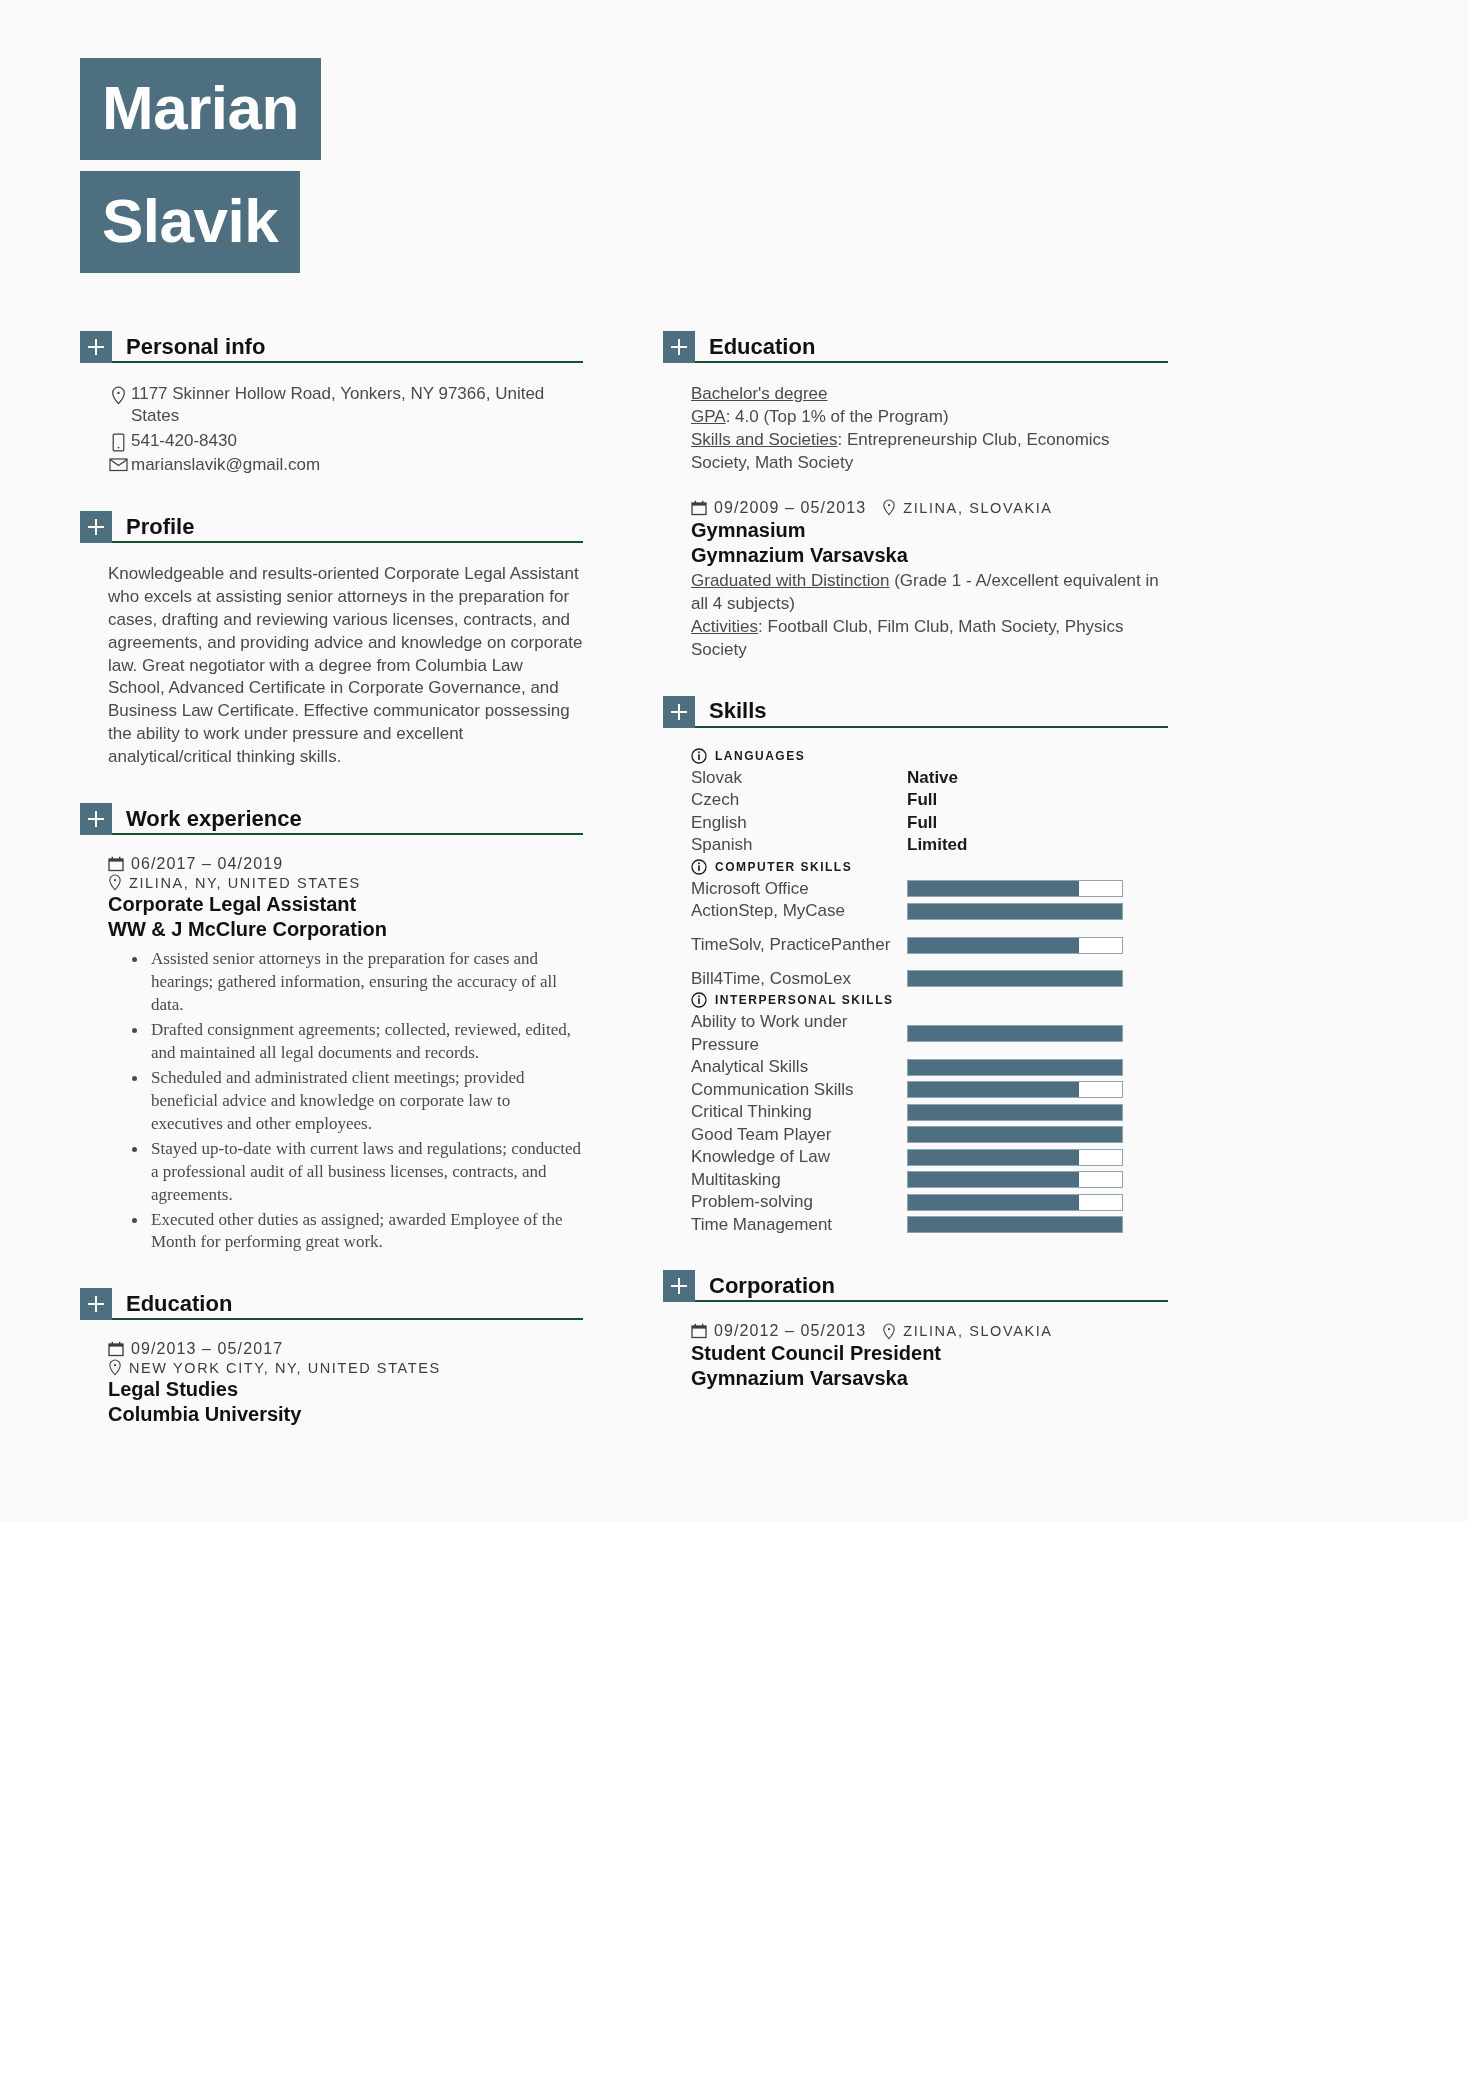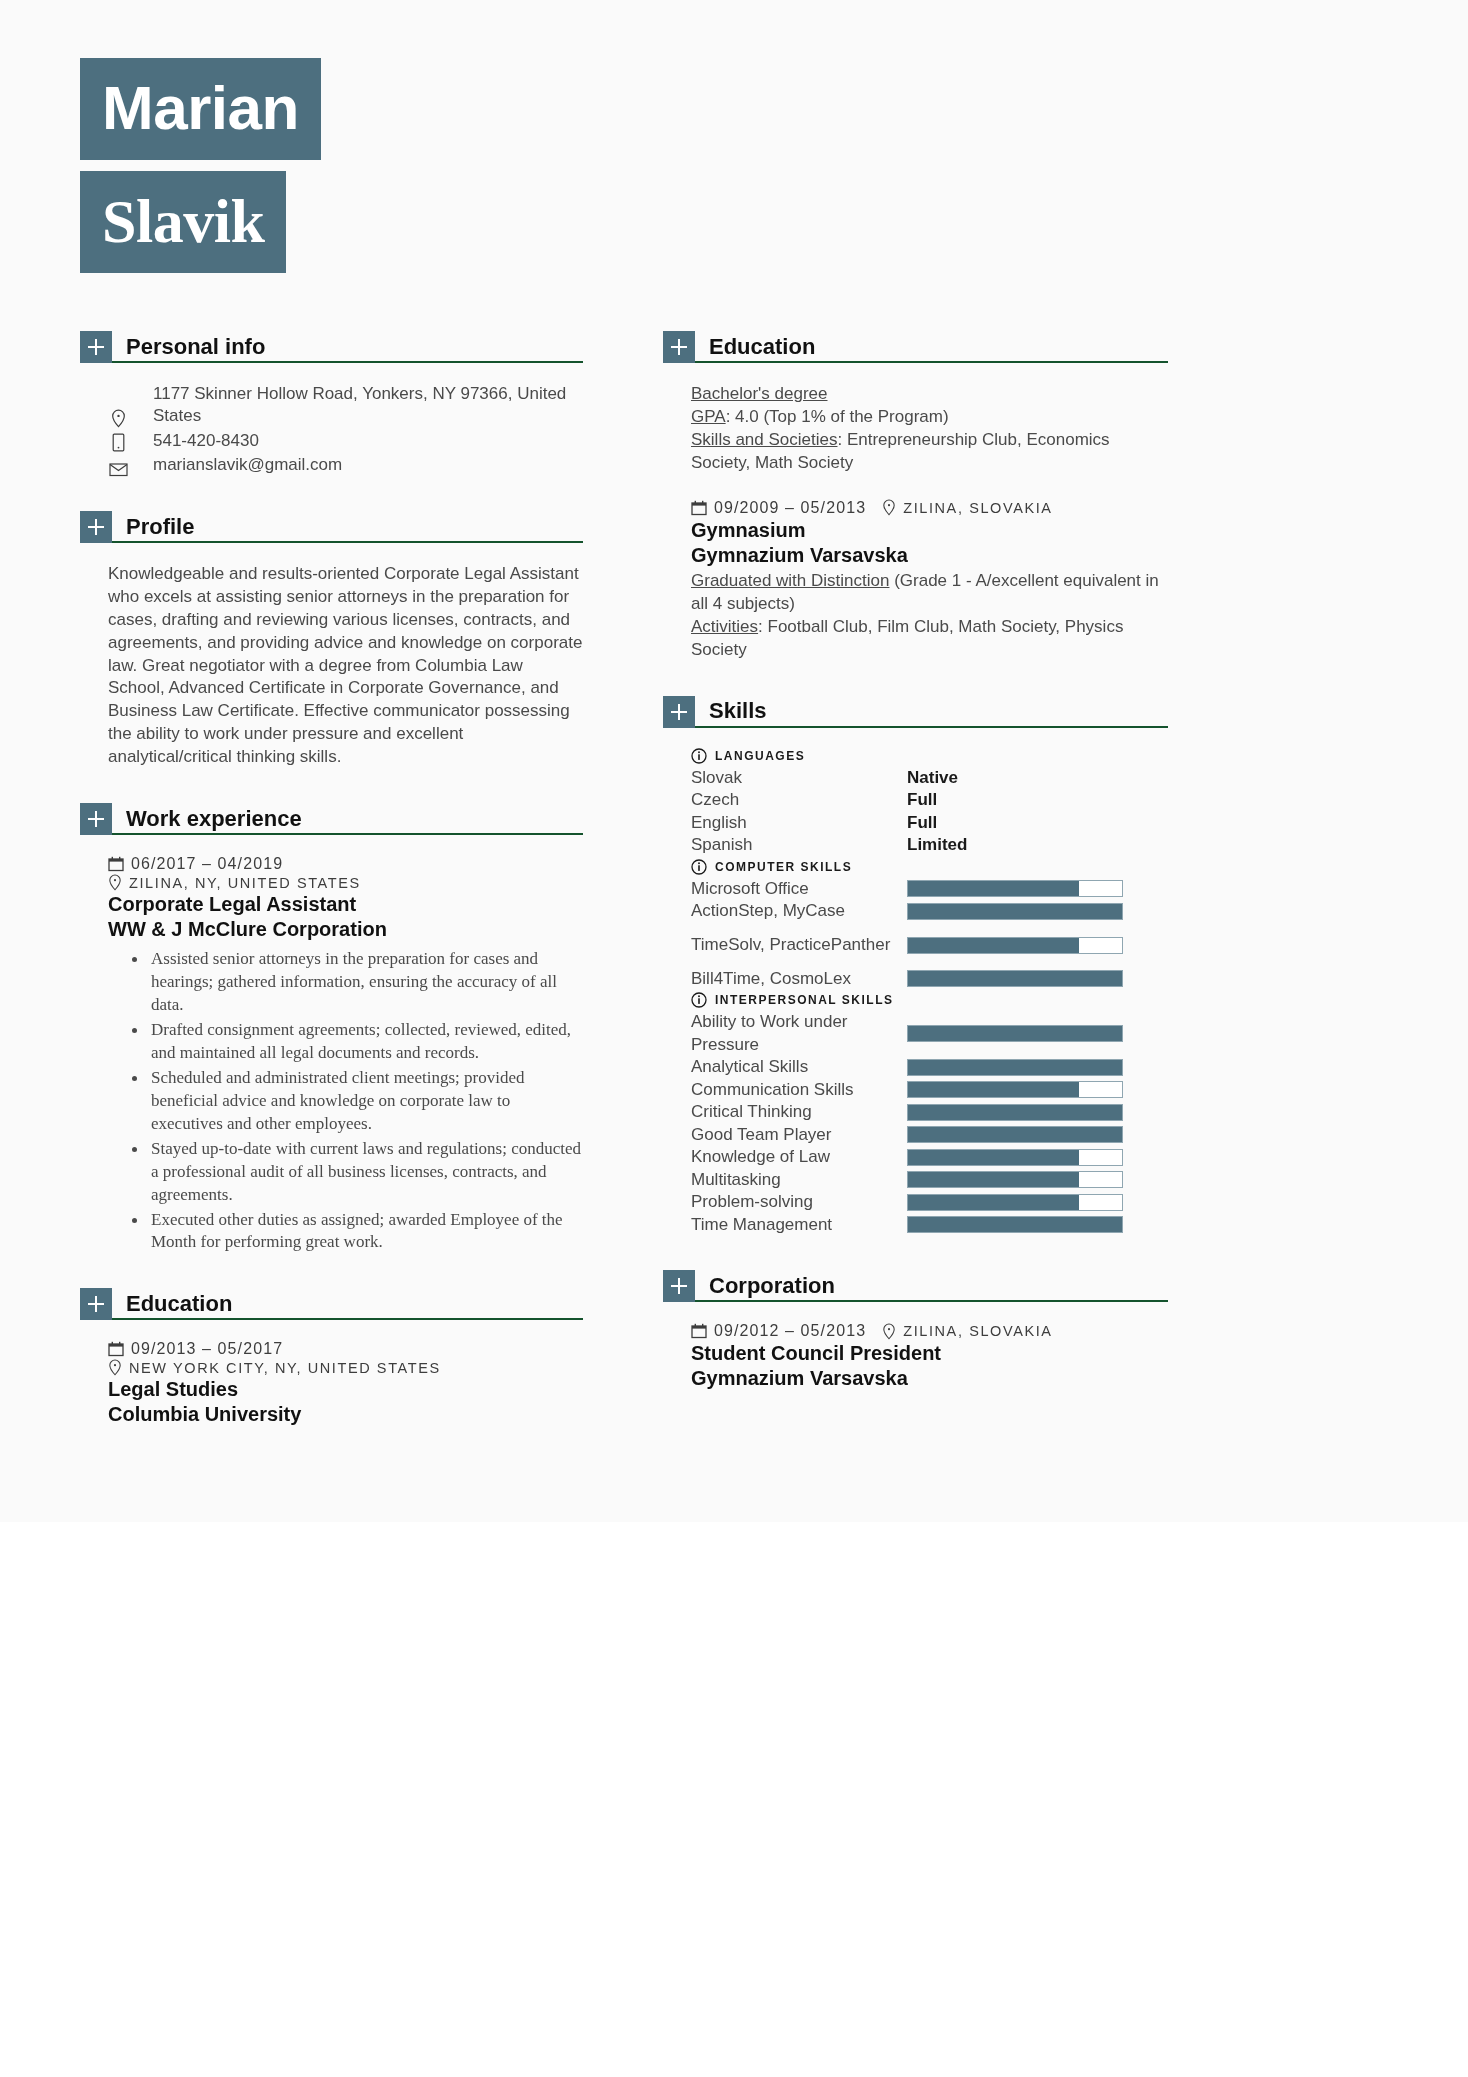--- a/index.html
+++ b/index.html
@@ -26,21 +26,21 @@
   .name-line {
     display: inline-block;
     background: #4d6f7f;
     color: #ffffff;
     font-size: 62px;
     font-weight: bold;
     line-height: 1.0;
     padding: 19px 22px 21px 22px;
     letter-spacing: -0.5px;
   }
-  .name-line.second { margin-top: 11px; font-family: Liberation Serif, serif; }
+  .name-line.second { margin-top: 11px; }
 
   
   .columns { display: flex; gap: 80px; align-items: flex-start; }
   .col-left  { width: 503px; flex: none; }
   .col-right { width: 505px; flex: none; }
 
   
   .section { margin-bottom: 34px; }
   .sec-head {
     display: flex;
@@ -80,22 +80,22 @@
     font-size: 17px;
     line-height: 1.35;
     color: #4a4a4a;
     padding-left: 28px;
   }
   .indent { padding-left: 28px; }
 
   
   .contact-row {
     display: flex;
-    align-items: flex-end;
-    gap: 25px;
+    align-items: flex-start;
+    gap: 3px;
     font-size: 17px;
     line-height: 1.32;
     color: #4a4a4a;
     margin-bottom: 2px;
   }
   .contact-icon {
     flex: none;
     width: 20px;
     display: flex;
     justify-content: center;

